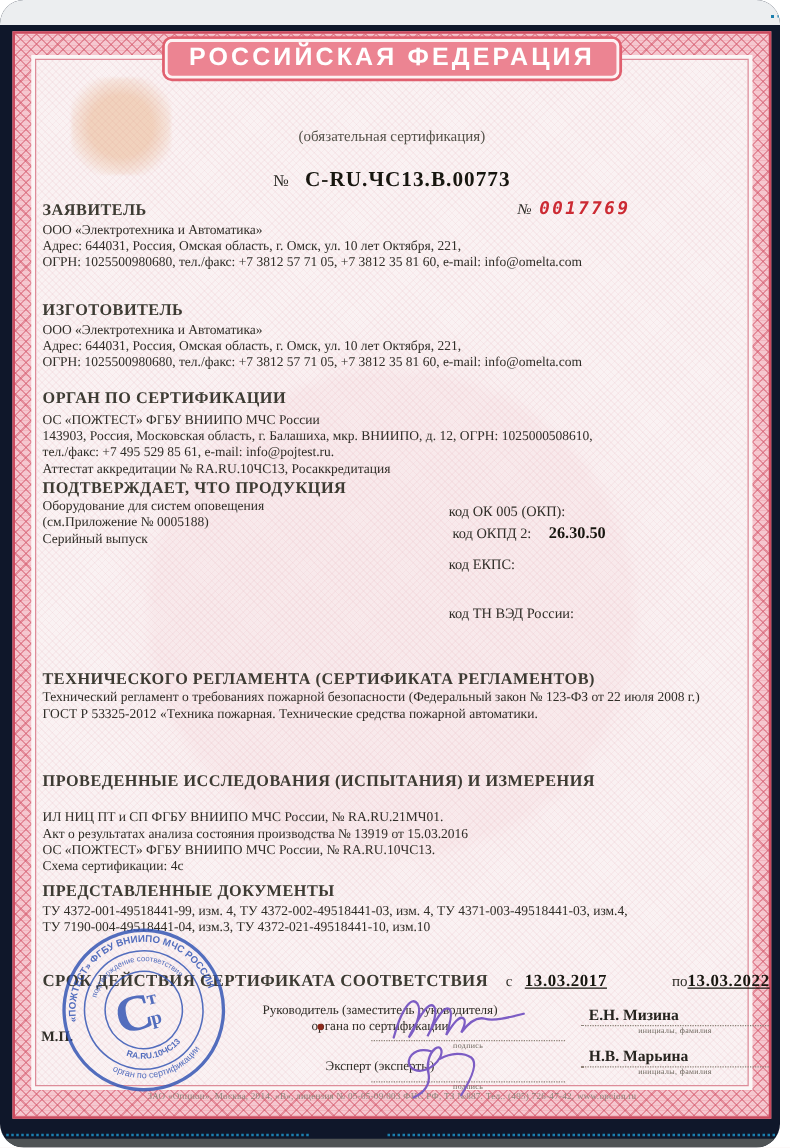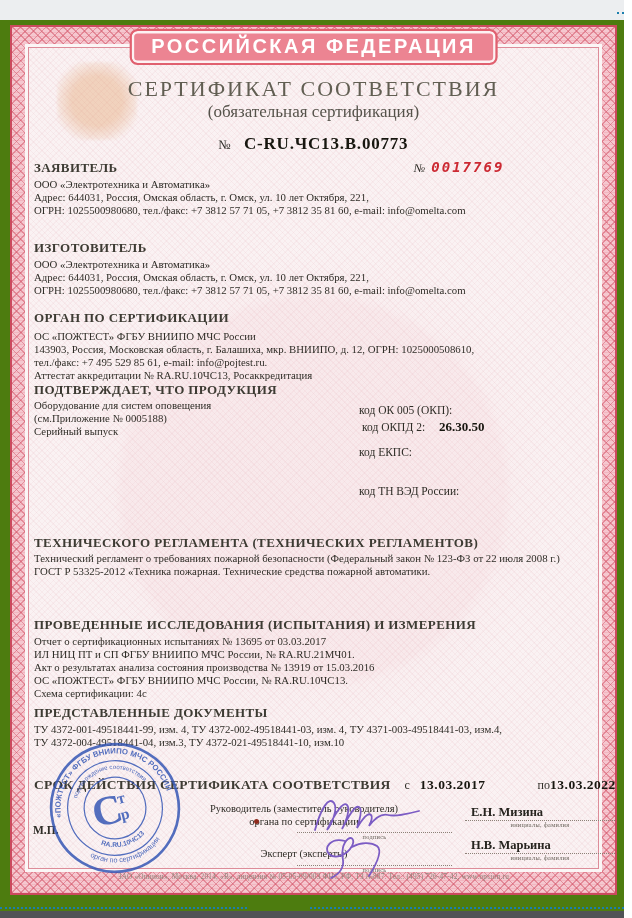--- a/index.html
+++ b/index.html
@@ -1,17 +1,17 @@
 <!DOCTYPE html>
 <html><head>
 <meta charset="utf-8">
 <style>
   html,body{margin:0;padding:0;}
   body{width:632px;height:918px;background:#ffffff;font-family:"Liberation Serif","DejaVu Serif",serif;-webkit-font-smoothing:antialiased;}
-  .screen{position:relative;width:624px;height:918px;overflow:hidden;background:#4d7c0f;}
+  .screen{position:relative;width:624px;height:918px;overflow:hidden;background:#0f172a;border-radius:19px;}
   .top-strip{position:absolute;left:0;top:0;width:632px;height:20px;background:#eceef0;}
   .dotted{position:absolute;height:0;border-top:2px dotted #1b7fae;}
   .dot-tr{top:12px;left:617px;width:15px;}
   .dot-bl{top:907px;left:0;width:247px;}
   .dot-br{top:907px;left:310px;width:322px;}
   .bottom-bar{position:absolute;left:0;top:911px;width:632px;height:7px;background:#4f5355;}
 
   
   .certificate{position:absolute;left:10px;top:25px;width:607px;height:870px;box-sizing:border-box;
     border:2px solid #cb4a5e;padding:20px 16px 24px 16px;
@@ -33,33 +33,33 @@
 
   .banner{position:absolute;left:50%;top:2px;transform:translateX(-50%);
     background:#ec8492;border:2px solid #e0606f;border-radius:8px;
     box-shadow:inset 0 0 0 2.5px #fdf2f3;padding:4px 20px 5px 20px;z-index:5;}
   .banner span{color:#ffffff;font-family:"Liberation Sans","DejaVu Sans",sans-serif;
     font-weight:bold;font-size:20px;letter-spacing:2.5px;white-space:nowrap;}
 
   .abs{position:absolute;}
   .ctr{left:0;width:100%;text-align:center;}
   .title{font-size:22px;letter-spacing:2px;color:#615e52;}
-  .subtitle{font-size:17px;color:#55524a;}
+  .subtitle{font-size:12px;color:#55524a;}
   .certno{font-size:13px;color:#2b2a25;}
   .certno b{font-size:17px;letter-spacing:.8px;color:#17160f;}
   .h{font-weight:bold;font-size:13px;color:#3d3b33;letter-spacing:.4px;white-space:nowrap;}
   .t{font-size:10.8px;color:#2f2d27;line-height:13px;white-space:nowrap;}
   .blankno{font-size:12px;color:#2b2a25;white-space:nowrap;font-style:italic;}
   .blankno b{font-family:"DejaVu Sans Mono",monospace;font-weight:bold;font-size:14px;letter-spacing:2px;color:#cc2a33;}
   .code-label{font-size:11.5px;color:#2f2d27;}
   .code-value{font-size:13px;font-weight:bold;color:#17160f;margin-left:10px;}
   .validity{display:flex;align-items:baseline;white-space:nowrap;}
   .validity .vh{font-weight:bold;font-size:13.5px;color:#3d3b33;letter-spacing:.3px;}
   .validity .vl{font-size:12px;color:#2f2d27;}
-  .validity .vd{font-size:13.5px;font-weight:bold;color:#17160f;letter-spacing:.5px;}
+  .validity .vd{font-size:13.5px;font-weight:bold;color:#17160f;letter-spacing:.5px;text-decoration:underline;}
   .role{font-size:10.5px;color:#2f2d27;text-align:center;line-height:13px;}
   .sigline{border-bottom:1px dotted #8d8278;height:12px;}
   .cap{font-size:6.3px;color:#6b655c;text-align:center;letter-spacing:.3px;}
   .name{font-size:12.5px;font-weight:bold;color:#26241f;text-align:left;padding-left:6px;
     border-bottom:1px dotted #8d8278;}
   .mp{font-size:11.5px;font-weight:bold;color:#2f2d27;}
   .footer{font-size:7.3px;color:#8d857b;letter-spacing:.2px;}
   .stamp{position:absolute;left:14px;top:688px;opacity:.82;transform:rotate(-14deg);z-index:4;}
   .sig-svg{position:absolute;z-index:5;}
   .red-dot{position:absolute;left:225px;top:771px;width:5px;height:5px;border-radius:50%;background:#8e2a1c;}
@@ -72,21 +72,20 @@
   <div class="dotted dot-tr"></div>
 
   <div class="certificate">
     <div class="banner">
       <span>РОССИЙСКАЯ ФЕДЕРАЦИЯ</span>
     </div>
 
     <div class="inner">
       <div class="eagle-wm"></div>
 
-      <div class="abs ctr title" style="top:28px">СЕРТИФИКАТ СООТВЕТСТВИЯ</div>
       <div class="abs ctr subtitle" style="top:54px">(обязательная сертификация)</div>
 
       <div class="abs ctr certno" style="top:86px">
         <span>№</span>&nbsp;&nbsp;&nbsp;
         <b>C-RU.ЧС13.В.00773</b>
       </div>
 
       <div class="abs h" style="left:5px;top:112px">ЗАЯВИТЕЛЬ</div>
       <div class="abs blankno" style="left:385px;top:111px">
         <span>№</span>&nbsp;
@@ -122,34 +121,33 @@
       </div>
       <div class="abs" style="left:330px;top:394px">
         <span class="code-label">код ЕКПС:</span>
         <span class="code-value"></span>
       </div>
       <div class="abs" style="left:330px;top:433px">
         <span class="code-label">код ТН ВЭД России:</span>
         <span class="code-value"></span>
       </div>
 
-      <div class="abs h" style="left:5px;top:487px">ТЕХНИЧЕСКОГО РЕГЛАМЕНТА (ТЕХНИЧЕСКИХ РЕГЛАМЕНТОВ)</div>
+      <div class="abs h" style="left:5px;top:487px">ТЕХНИЧЕСКОГО РЕГЛАМЕНТА (СЕРТИФИКАТА РЕГЛАМЕНТОВ)</div>
       <div class="abs t" style="left:5px;top:504px">Технический регламент о требованиях пожарной безопасности (Федеральный закон № 123-ФЗ от 22 июля 2008 г.)</div>
       <div class="abs t" style="left:5px;top:517px">ГОСТ Р 53325-2012 «Техника пожарная. Технические средства пожарной автоматики.</div>
 
       <div class="abs h" style="left:5px;top:569px">ПРОВЕДЕННЫЕ ИССЛЕДОВАНИЯ (ИСПЫТАНИЯ) И ИЗМЕРЕНИЯ</div>
-      <div class="abs t" style="left:5px;top:587px">Отчет о сертификационных испытаниях № 13695 от 03.03.2017</div>
       <div class="abs t" style="left:5px;top:600px">ИЛ НИЦ ПТ и СП ФГБУ ВНИИПО МЧС России, № RA.RU.21МЧ01.</div>
       <div class="abs t" style="left:5px;top:613px">Акт о результатах анализа состояния производства № 13919 от 15.03.2016</div>
       <div class="abs t" style="left:5px;top:626px">ОС «ПОЖТЕСТ» ФГБУ ВНИИПО МЧС России, № RA.RU.10ЧС13.</div>
       <div class="abs t" style="left:5px;top:639px">Схема сертификации: 4с</div>
 
       <div class="abs h" style="left:5px;top:657px">ПРЕДСТАВЛЕННЫЕ ДОКУМЕНТЫ</div>
       <div class="abs t" style="left:5px;top:675px">ТУ 4372-001-49518441-99, изм. 4, ТУ 4372-002-49518441-03, изм. 4, ТУ 4371-003-49518441-03, изм.4,</div>
-      <div class="abs t" style="left:5px;top:688px">ТУ 4372-004-49518441-04, изм.3, ТУ 4372-021-49518441-10, изм.10</div>
+      <div class="abs t" style="left:5px;top:688px">ТУ 7190-004-49518441-04, изм.3, ТУ 4372-021-49518441-10, изм.10</div>
 
       <div class="abs validity" style="left:5px;top:729px">
         <span class="vh">СРОК ДЕЙСТВИЯ СЕРТИФИКАТА СООТВЕТСТВИЯ</span>
         <span class="vl" style="margin-left:14px">с</span>
         <span class="vd" style="margin-left:10px">13.03.2017</span>
         <span class="vl" style="margin-left:52px">по</span>
         <span class="vd" style="margin-left:0">13.03.2022</span>
       </div>
 
       <div class="abs role" style="left:150px;top:754px;width:250px">

